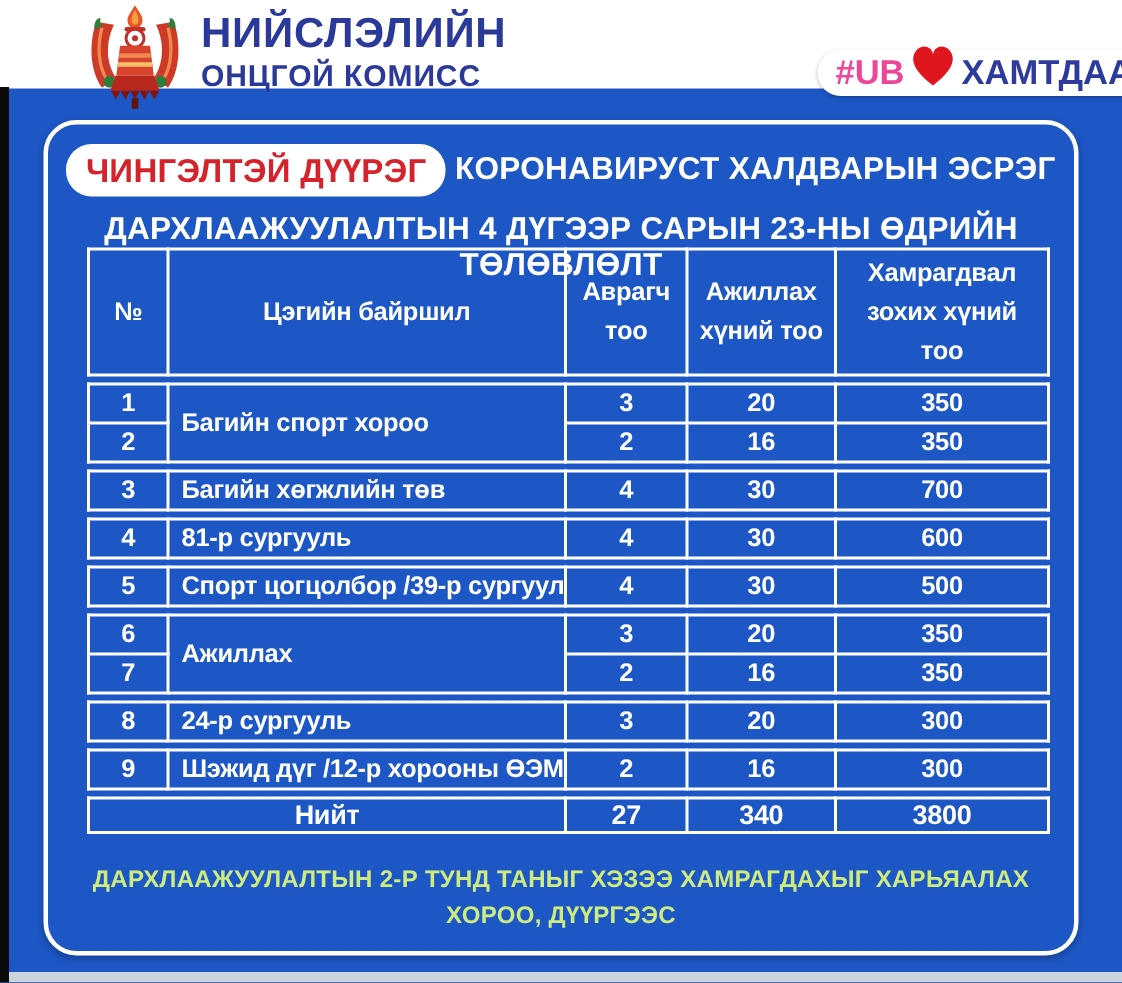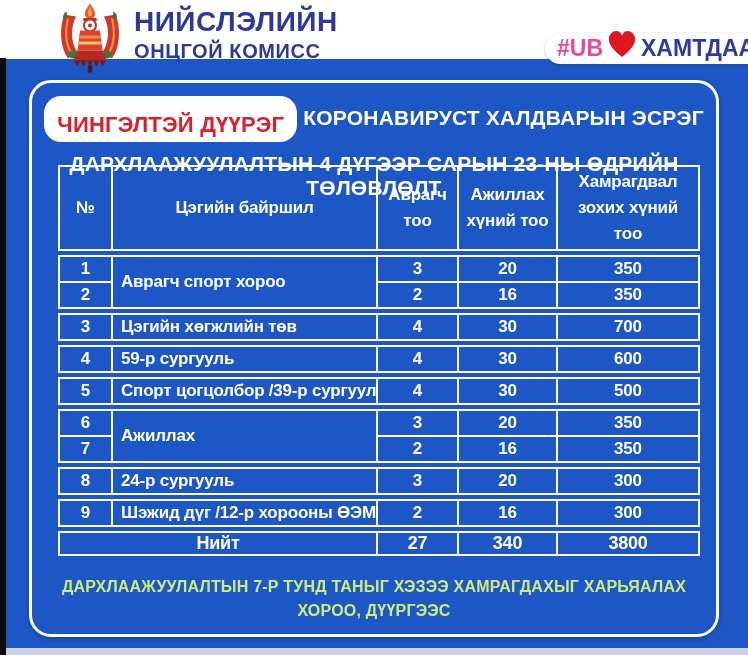--- a/index.html
+++ b/index.html
@@ -31,21 +31,21 @@
 
   .panel{
     position:absolute; left:29px; top:80px; width:690px; height:557px;
     border:3px solid #ffffff; border-radius:22px;
     box-shadow:0 2px 5px rgba(0,0,0,.25);
   }
   .title{ text-align:center; color:#ffffff; font-weight:bold; margin-top:13px; }
   .title-line1{ font-size:21px; letter-spacing:.2px; }
   .district-pill{
     background:#ffffff; color:#d6222a; border-radius:17px;
-    padding:16px 13px 4px; font-size:22px; display:inline-block;
+    padding:5px 13px 4px; font-size:22px; display:inline-block;
     margin-right:6px; vertical-align:middle;
   }
   .title-line2{ font-size:21px; margin-top:10px; letter-spacing:.2px; }
 
   .table-wrap{ position:absolute; left:26px; top:82px; width:640px; }
   table.grp{
     border-collapse:collapse; table-layout:fixed; width:640px;
     margin-bottom:4px;
   }
   table.grp td{
@@ -143,21 +143,21 @@
         <colgroup>
             <col style="width:53px">
             <col style="width:265px">
             <col style="width:81px">
             <col style="width:99px">
             <col style="width:142px">
           </colgroup>
         <tbody>
             <tr>
           <td>1</td>
-          <td class="loc" rowspan="2">Аврагч спорт хороо</td>
+          <td class="loc" rowspan="2">Багийн спорт хороо</td>
           <td>3</td>
           <td>20</td>
           <td>350</td>
         </tr>
         <tr>
           <td>2</td>
           <td>2</td>
           <td>16</td>
           <td>350</td>
         </tr>
@@ -168,40 +168,40 @@
         <colgroup>
             <col style="width:53px">
             <col style="width:265px">
             <col style="width:81px">
             <col style="width:99px">
             <col style="width:142px">
           </colgroup>
         <tbody>
             <tr>
           <td>3</td>
-          <td class="loc">Цэгийн хөгжлийн төв</td>
+          <td class="loc">Багийн хөгжлийн төв</td>
           <td>4</td>
           <td>30</td>
           <td>700</td>
         </tr>
       </tbody>
         </table>
 
       <table class="grp">
         <colgroup>
             <col style="width:53px">
             <col style="width:265px">
             <col style="width:81px">
             <col style="width:99px">
             <col style="width:142px">
           </colgroup>
         <tbody>
             <tr>
           <td>4</td>
-          <td class="loc">59-р сургууль</td>
+          <td class="loc">81-р сургууль</td>
           <td>4</td>
           <td>30</td>
           <td>600</td>
         </tr>
       </tbody>
         </table>
 
       <table class="grp">
         <colgroup>
             <col style="width:53px">
@@ -298,18 +298,18 @@
           <td>27</td>
           <td>340</td>
           <td>3800</td>
         </tr>
       </tbody>
         </table>
 
     </div>
 
     <div class="footer-note">
-      <div>ДАРХЛААЖУУЛАЛТЫН 7-Р ТУНД ТАНЫГ ХЭЗЭЭ ХАМРАГДАХЫГ ХАРЬЯАЛАХ ХОРОО, ДҮҮРГЭЭС</div>
+      <div>ДАРХЛААЖУУЛАЛТЫН 2-Р ТУНД ТАНЫГ ХЭЗЭЭ ХАМРАГДАХЫГ ХАРЬЯАЛАХ ХОРОО, ДҮҮРГЭЭС</div>
     </div>
 
   </section>
 
 </div>
 
 </body></html>

